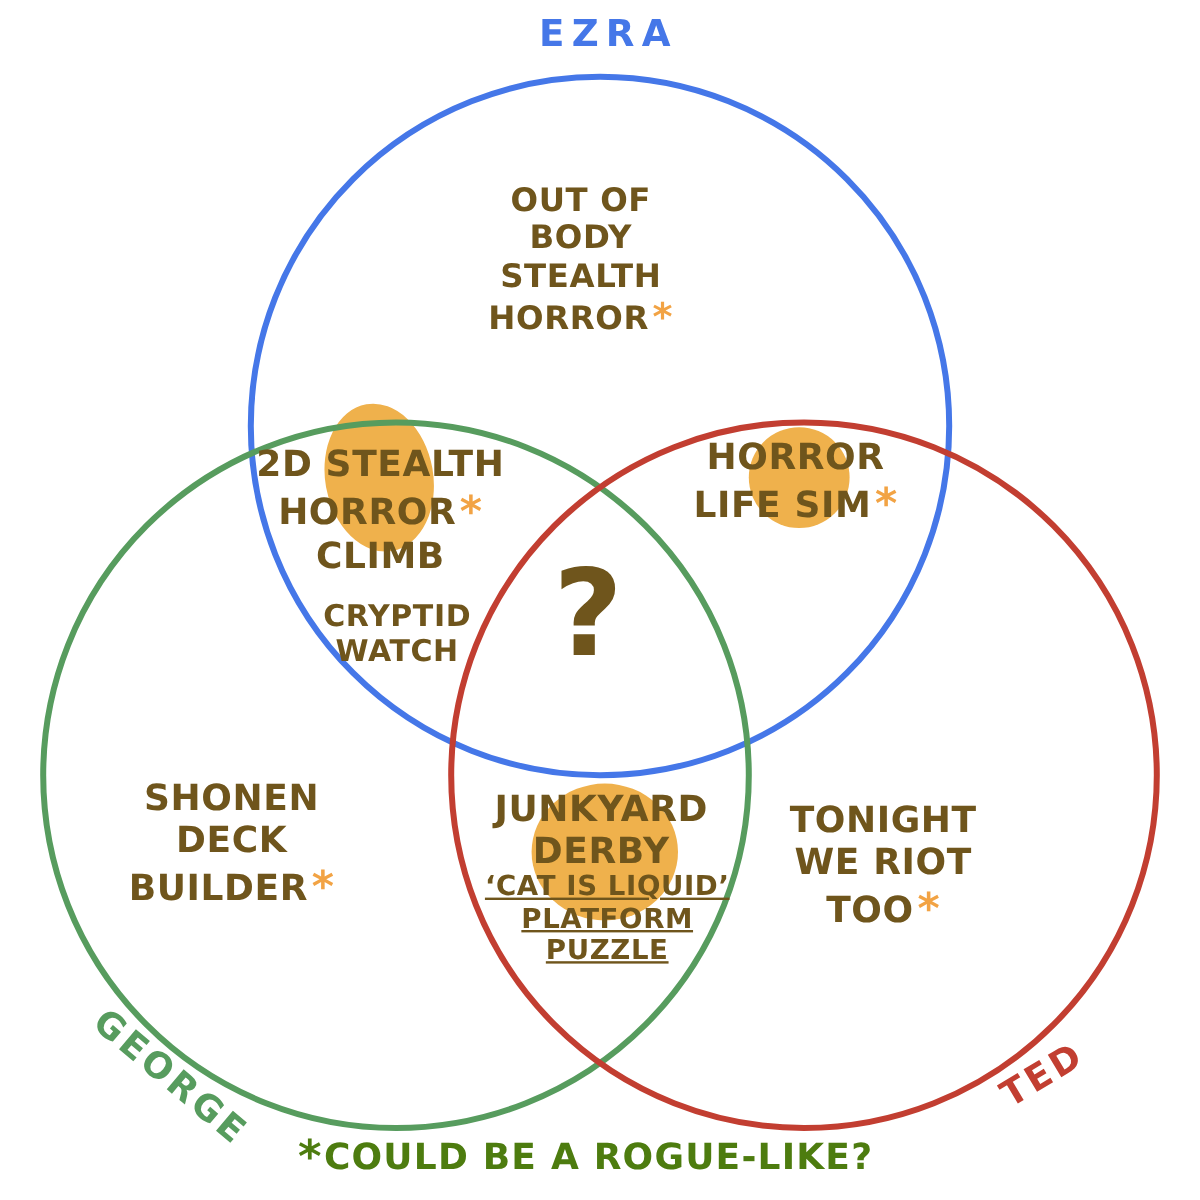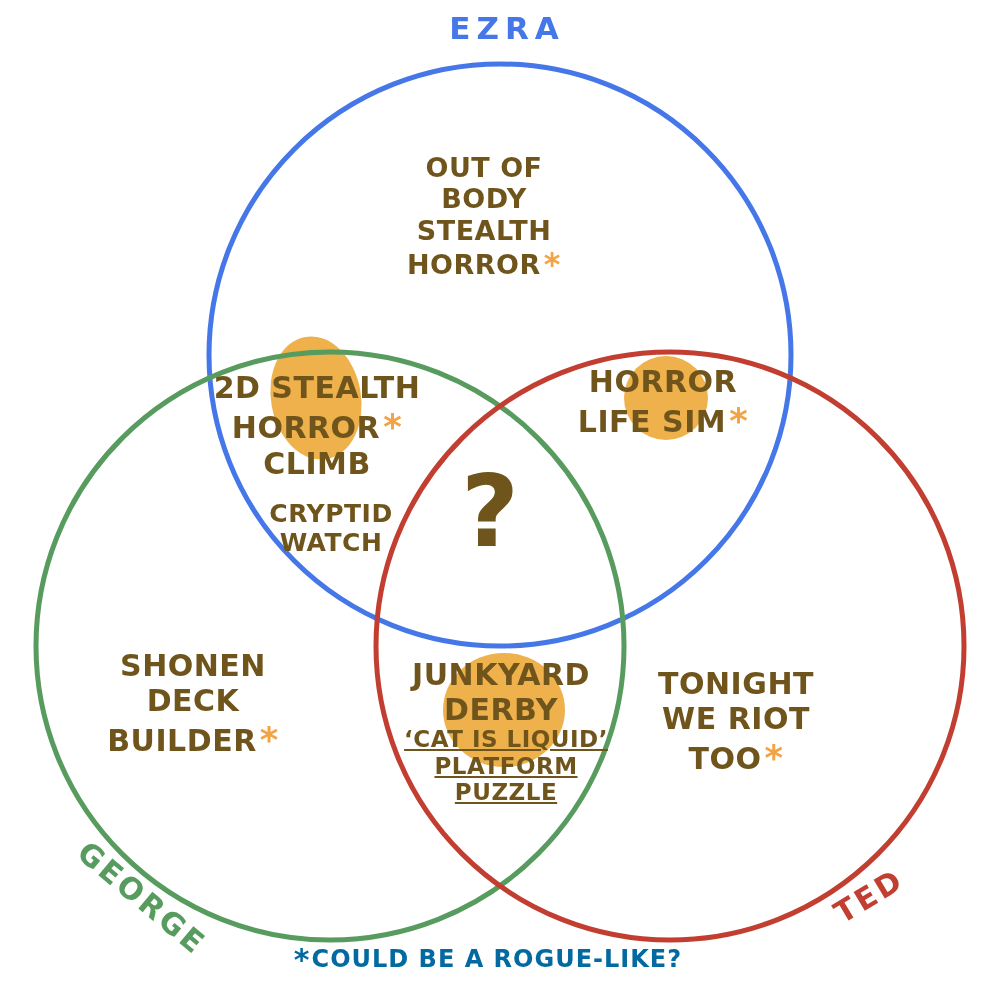--- a/index.html
+++ b/index.html
@@ -66,22 +66,22 @@
   }
   .set-label.ted {
     transform: translate(-50%, -50%) rotate(-31deg);
     color: #c23e31;
     font-size: 30px;
     letter-spacing: 3px;
   }
   .footnote {
     position: absolute;
     transform: translateX(-50%);
-    color: #0369a1;
-    font-size: 24px;
+    color: #4d7c0f;
+    font-size: 30px;
     letter-spacing: 1px;
     z-index: 3;
     white-space: nowrap;
   }
   .footnote .fn-ast { font-size: 1.25em; vertical-align: -3px; margin-right: 1px; }
 </style>
 </head>
 <body>
 
 <div class="canvas">

